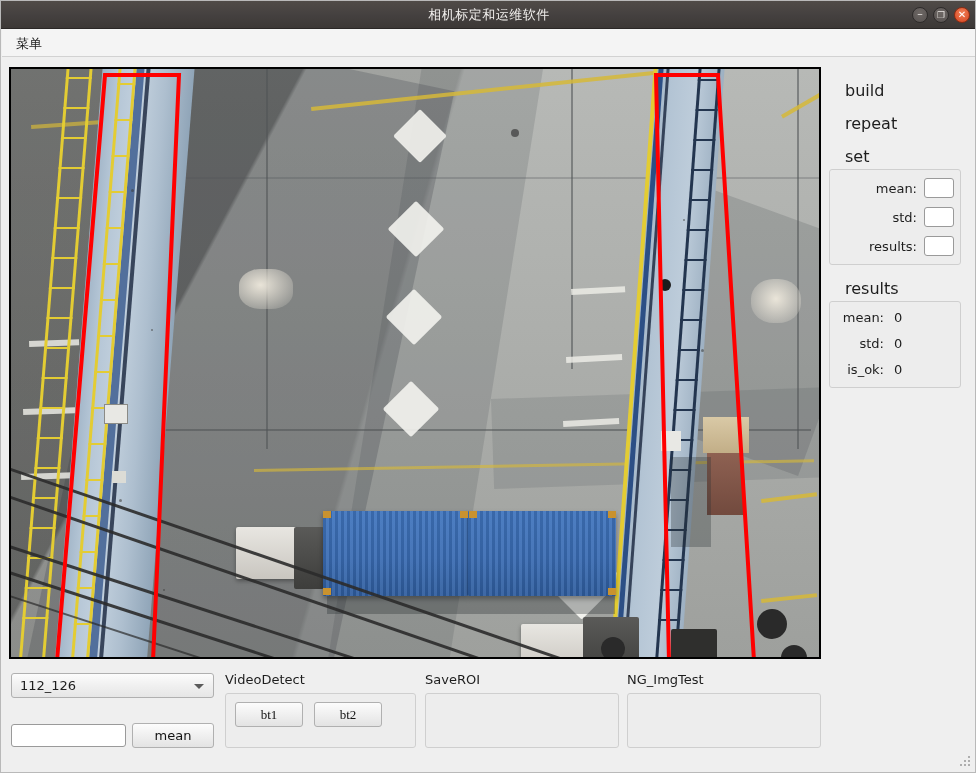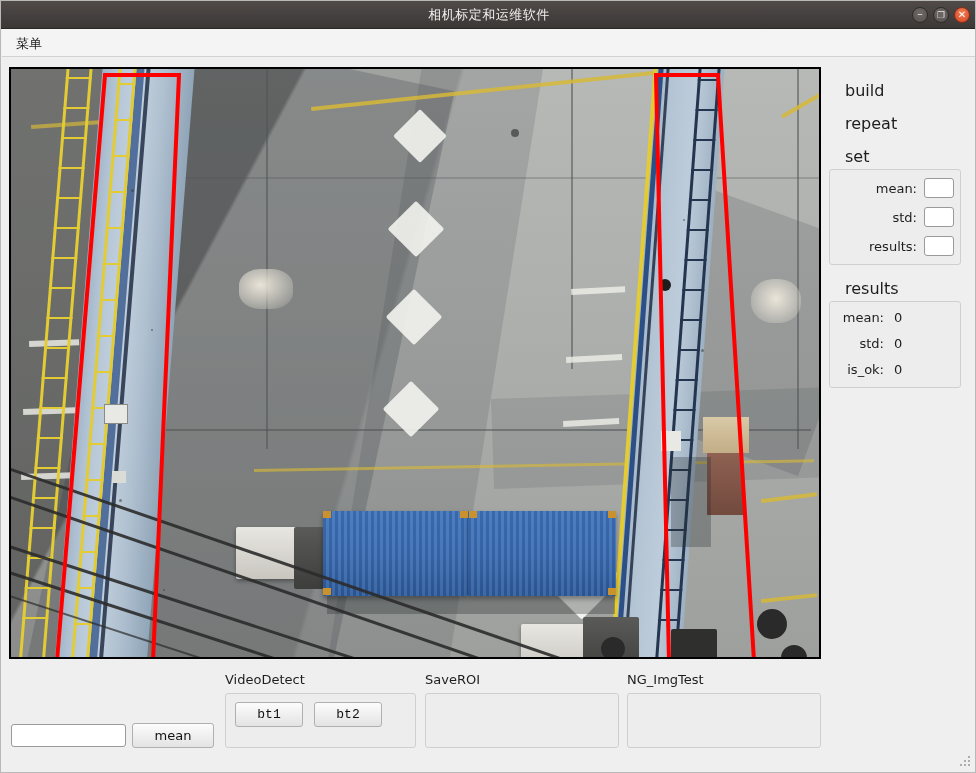--- a/index.html
+++ b/index.html
@@ -270,21 +270,21 @@
   .bgroup-box {
     position:absolute;
     border:1px solid #cfcfcf; border-radius:3px; background:#ededed;
     box-sizing:border-box;
   }
   .bt {
     position:absolute; width:68px; height:25px;
     background: linear-gradient(180deg,#fcfcfc,#f0f0f0 48%,#e3e3e3);
     border:1px solid #b0b0b0; border-radius:3px;
     font-size:13px; color:#111; cursor:pointer;
-    font-family:Liberation Mono, monospace;
+    font-family:Liberation Serif, serif;
   }
   .grip { position:absolute; right:4px; bottom:3px; width:13px; height:13px; }
   .grip i { position:absolute; width:2px; height:2px; background:#aeaeae; }
 </style>
 </head>
 <body>
 
 <div id="app">
 
   <div class="titlebar">
@@ -503,20 +503,24 @@
         <span class="res-label">std:</span>
         <span class="res-val">0</span>
       </div>
       <div class="res-row last">
         <span class="res-label">is_ok:</span>
         <span class="res-val">0</span>
       </div>
     </div>
   </div>
 
+  <div class="combo">
+    <span class="combo-text">112_126</span>
+    <span class="combo-arrow"></span>
+  </div>
   <input class="find-input" type="text" value="" style="">
   <button class="find-btn">mean</button>
 
   <div class="bgroup-label" style="left:224px;top:671px;">VideoDetect</div>
   <div class="bgroup-box" style="left:224px;top:692px;width:191px;height:55px;">
     <button class="bt" style="left:9px;top:8px;">bt1</button>
     <button class="bt" style="left:88px;top:8px;">bt2</button>
   </div>
 
   <div class="bgroup-label" style="left:424px;top:671px;">SaveROI</div>

